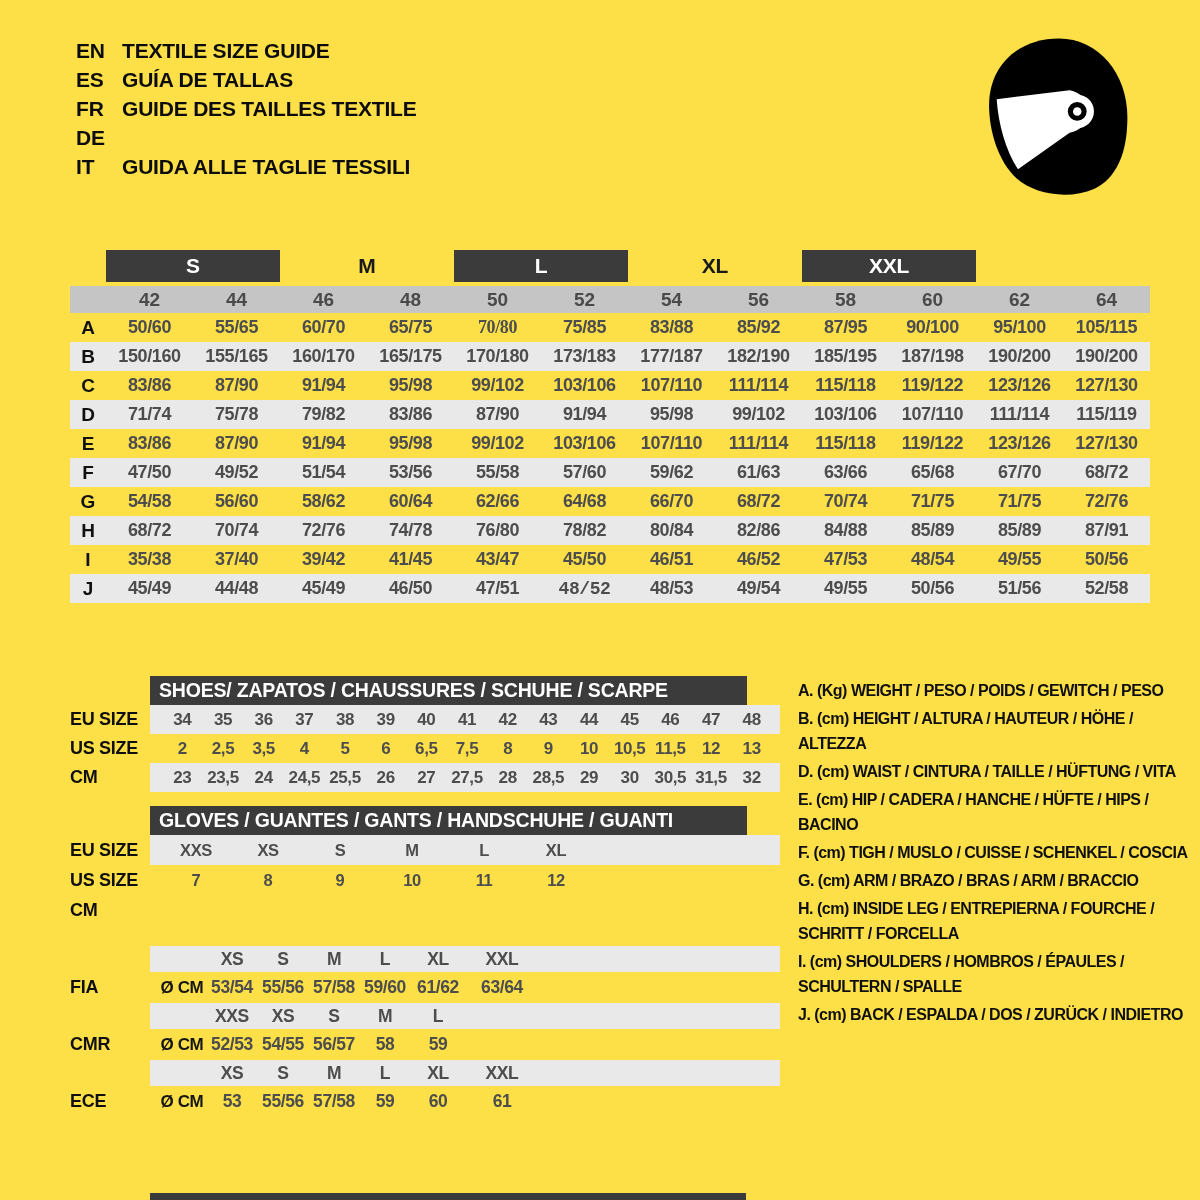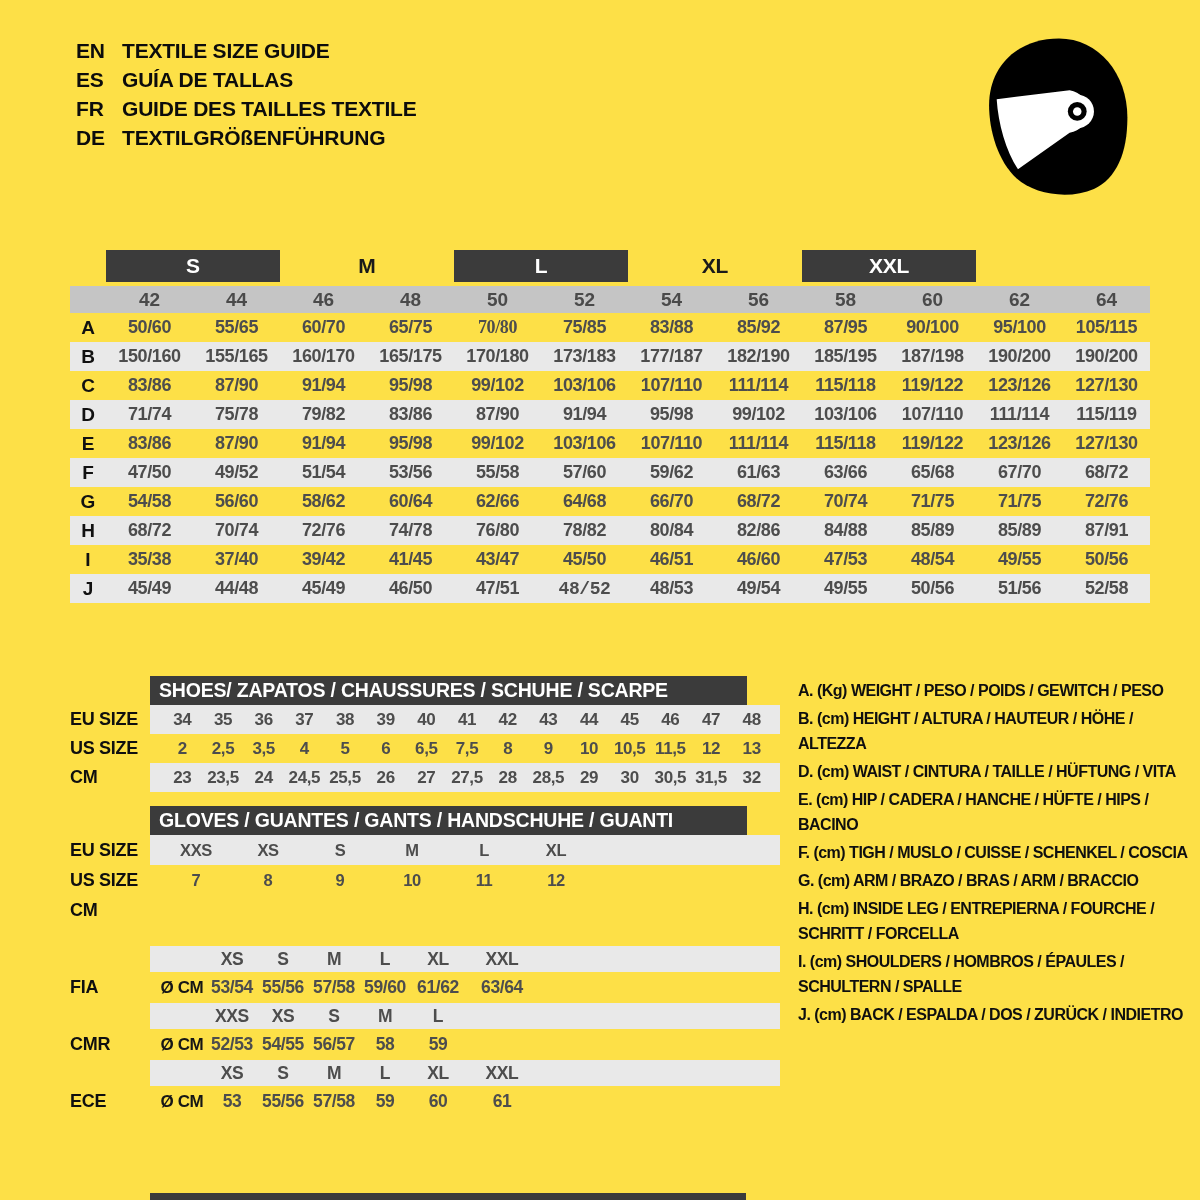--- a/index.html
+++ b/index.html
@@ -70,21 +70,24 @@
       <div class="lang-row">
         <span class="lang-code">ES</span>
         <span class="lang-label">GUÍA DE TALLAS</span>
       </div>
       <div class="lang-row">
         <span class="lang-code">FR</span>
         <span class="lang-label">GUIDE DES TAILLES TEXTILE</span>
       </div>
       <div class="lang-row">
         <span class="lang-code">DE</span>
-        <span class="lang-label">TEXTILGRÖßENFÜHRUNG</span>
+      </div>
+      <div class="lang-row">
+        <span class="lang-code">IT</span>
+        <span class="lang-label">GUIDA ALLE TAGLIE TESSILI</span>
       </div>
     </div>
 
   <div class="helmet-icon">
     <svg viewBox="0 0 100 106" xmlns="http://www.w3.org/2000/svg" aria-hidden="true">
       <path d="M50,2 C76,2 95,25 95,54 C95,77 88,94 73,101 C57,108 34,105 22,94 C10,83 4,63 4,46 C4,19 24,2 50,2 Z" fill="#000"></path>
       <path d="M9,42 L57,36 C64,37 69,43 69,50 C69,57 64,63 57,64 L23,88 C15,76 10,58 9,42 Z" fill="#fff"></path>
       <circle cx="62" cy="50" r="11" fill="#fff"></circle>
       <circle cx="62" cy="50" r="6.2" fill="#000"></circle>
       <circle cx="62" cy="50" r="2.8" fill="#fff"></circle>
@@ -219,21 +222,21 @@
       <div class="cell val" style="grid-area: 10 / 12;">85/89</div>
       <div class="cell val" style="grid-area: 10 / 13;">87/91</div>
       <div class="cell letter" style="grid-area: 11 / 1;">I</div>
       <div class="cell val" style="grid-area: 11 / 2;">35/38</div>
       <div class="cell val" style="grid-area: 11 / 3;">37/40</div>
       <div class="cell val" style="grid-area: 11 / 4;">39/42</div>
       <div class="cell val" style="grid-area: 11 / 5;">41/45</div>
       <div class="cell val" style="grid-area: 11 / 6;">43/47</div>
       <div class="cell val" style="grid-area: 11 / 7;">45/50</div>
       <div class="cell val" style="grid-area: 11 / 8;">46/51</div>
-      <div class="cell val" style="grid-area: 11 / 9;">46/60</div>
+      <div class="cell val" style="grid-area: 11 / 9;">46/52</div>
       <div class="cell val" style="grid-area: 11 / 10;">47/53</div>
       <div class="cell val" style="grid-area: 11 / 11;">48/54</div>
       <div class="cell val" style="grid-area: 11 / 12;">49/55</div>
       <div class="cell val" style="grid-area: 11 / 13;">50/56</div>
       <div class="stripe" style="grid-area: 12 / 1 / auto / -1;"></div>
       <div class="cell letter" style="grid-area: 12 / 1;">J</div>
       <div class="cell val" style="grid-area: 12 / 2;">45/49</div>
       <div class="cell val" style="grid-area: 12 / 3;">44/48</div>
       <div class="cell val" style="grid-area: 12 / 4;">45/49</div>
       <div class="cell val" style="grid-area: 12 / 5;">46/50</div>

